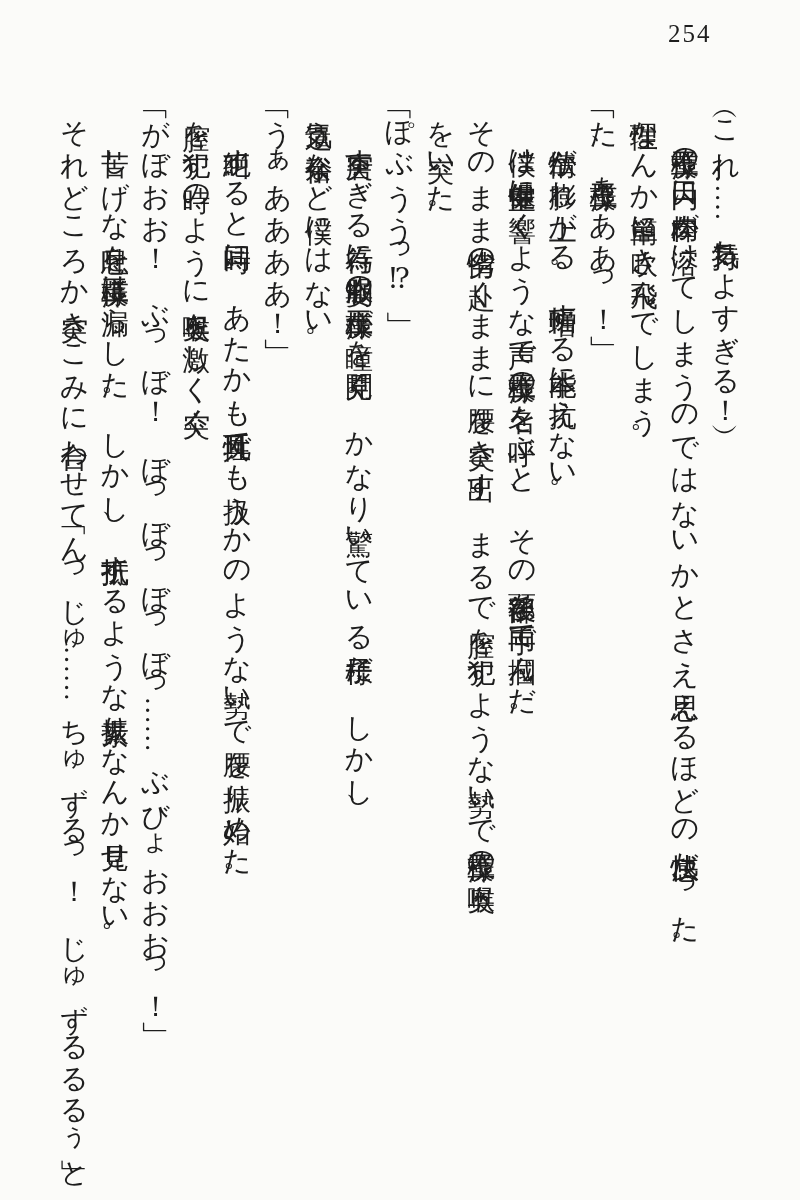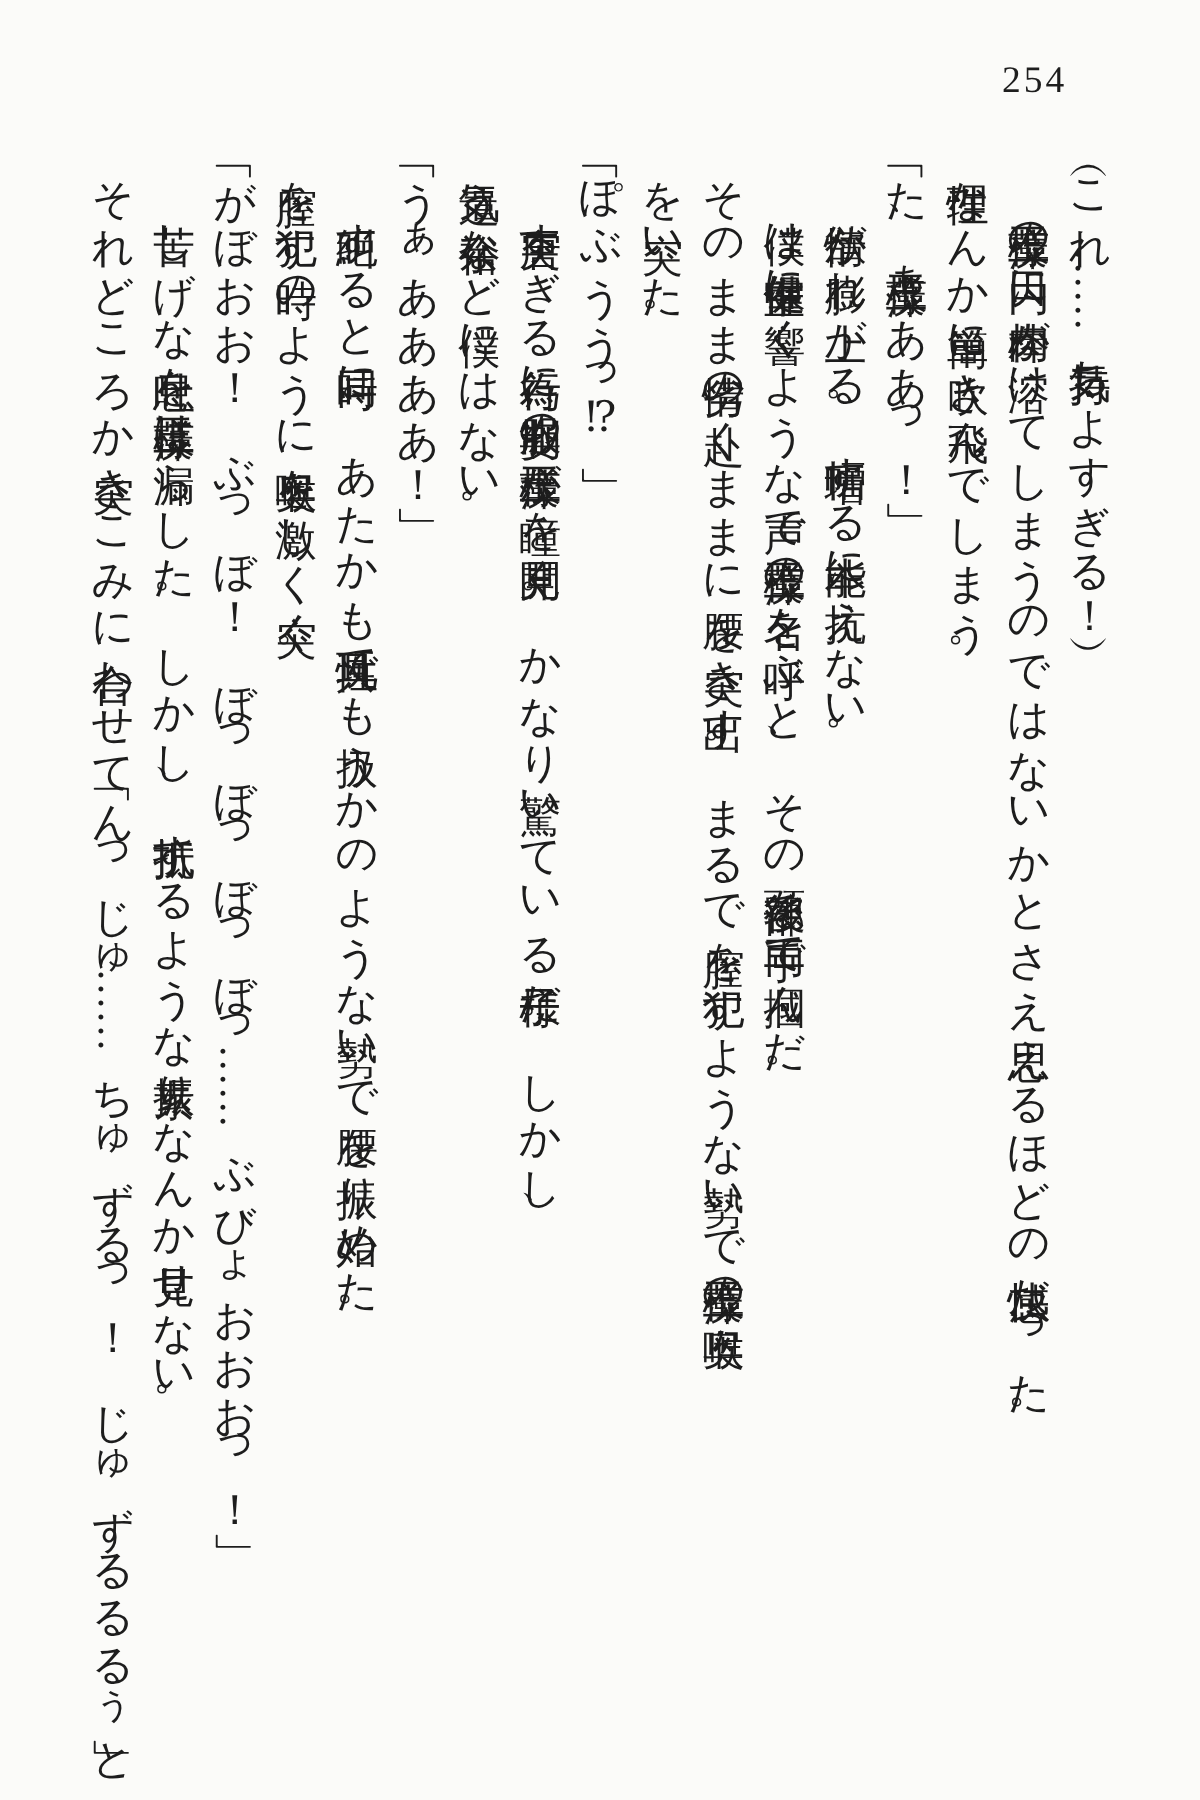--- a/index.html
+++ b/index.html
@@ -11,21 +11,21 @@
     background: #fbfbf9;
   }
   .page {
     position: relative;
     width: 800px;
     height: 1200px;
     background: #fbfbf9;
   }
   .page-number {
     position: absolute;
-    top: 40px;
+    top: 20px;
     left: 668px;
     font-family: "Liberation Serif", "DejaVu Serif", serif;
     font-size: 25px;
     letter-spacing: 2px;
     color: #1e1e1e;
   }
   .text-block {
     position: absolute;
     top: 101px;
     right: 55px;

